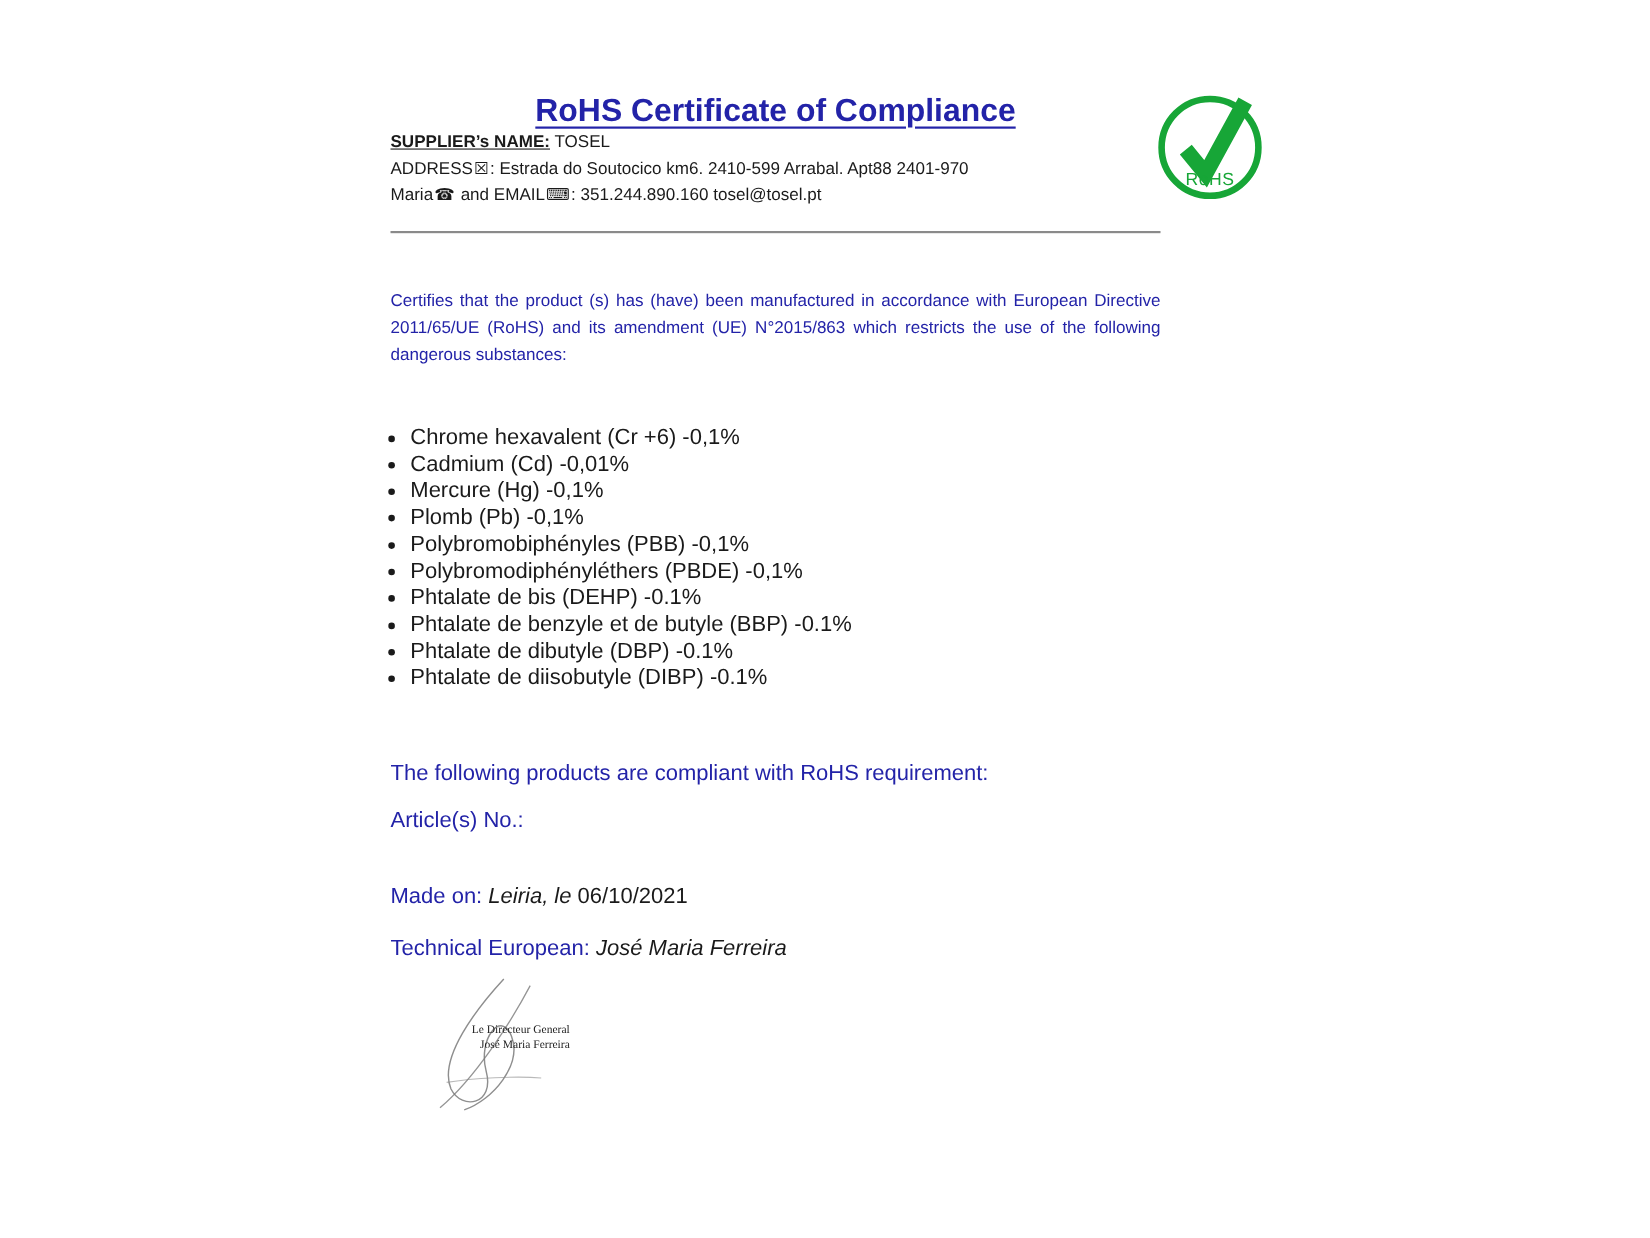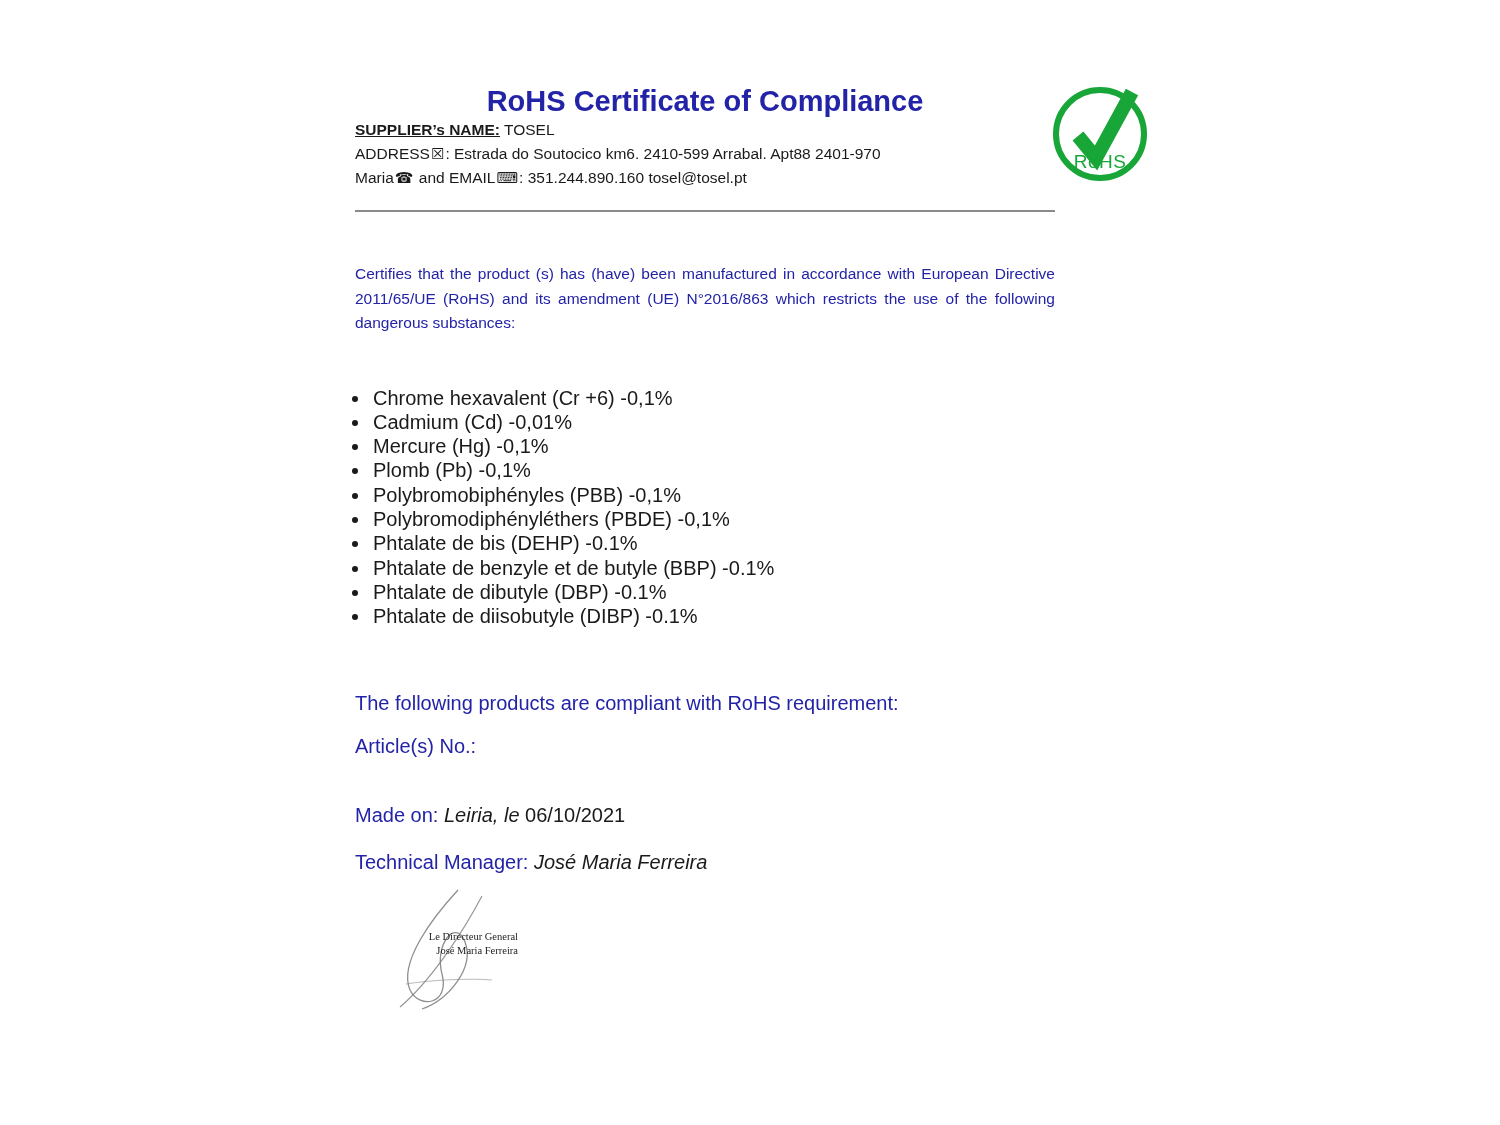--- a/index.html
+++ b/index.html
@@ -21,20 +21,21 @@
     left: 355px;
     top: 85px;
     width: 700px;
   }
   .title {
     margin: 0;
     font-size: 29px;
     font-weight: bold;
     text-align: center;
     color: #2323a8;
+    text-decoration: underline;
     text-underline-offset: 5px;
     text-decoration-thickness: 2px;
   }
   .supplier-block {
     font-size: 15.5px;
     line-height: 24px;
   }
   .bold-u {
     font-weight: bold;
     text-decoration: underline;
@@ -117,21 +118,21 @@
     position: absolute;
     left: 0; top: 0;
   }
   .logo-label {
     position: absolute;
     left: 0;
     bottom: 9px;
     width: 100%;
     text-align: center;
     color: #17a637;
-    font-size: 19px;
+    font-size: 16px;
     font-weight: 500;
     letter-spacing: 0.5px;
   }
 </style>
 </head>
 <body>
 
 <div class="page">
 
   <div class="logo-badge">
@@ -153,21 +154,21 @@
       <p style="margin:0">
         <span>ADDRESS</span><span class="glyph">☒</span><span>: Estrada do Soutocico km6. 2410-599 Arrabal. Apt88 2401-970</span>
       </p>
       <p style="margin:0">
         <span>Maria</span><span class="glyph">☎</span><span> and EMAIL</span><span class="glyph">⌨</span><span>: 351.244.890.160 tosel@tosel.pt</span>
       </p>
     </div>
 
     <hr class="divider">
 
-    <p class="cert-paragraph">Certifies that the product (s) has (have) been manufactured in accordance with European Directive 2011/65/UE (RoHS) and its amendment (UE) N°2016/863 which restricts the use of the following dangerous substances:</p>
+    <p class="cert-paragraph">Certifies that the product (s) has (have) been manufactured in accordance with European Directive 2011/65/UE (RoHS) and its amendment (UE) N°2015/863 which restricts the use of the following dangerous substances:</p>
 
     <ul class="substances-list">
       <li>Chrome hexavalent (Cr +6) -0,1%</li>
       <li>Cadmium (Cd) -0,01%</li>
       <li>Mercure (Hg) -0,1%</li>
       <li>Plomb (Pb) -0,1%</li>
       <li>Polybromobiphényles (PBB) -0,1%</li>
       <li>Polybromodiphényléthers (PBDE) -0,1%</li>
       <li>Phtalate de bis (DEHP) -0.1%</li>
       <li>Phtalate de benzyle et de butyle (BBP) -0.1%</li>
@@ -177,21 +178,21 @@
 
     <p class="blue-line compliance-line">The following products are compliant with RoHS requirement:</p>
 
     <p class="blue-line articles-line">Article(s) No.:</p>
 
     <p class="blue-line made-on-line">
       <span class="label-bold">Made on:</span><span class="italic-black"> Leiria, le </span><span class="plain-black">06/10/2021</span>
     </p>
 
     <p class="blue-line manager-line">
-      <span class="label-bold">Technical Manager:</span><span class="italic-black"> José Maria Ferreira</span>
+      <span class="label-bold">Technical European:</span><span class="italic-black"> José Maria Ferreira</span>
     </p>
 
     <div class="signature-block">
       <svg class="signature-svg" width="180" height="125" viewBox="0 0 180 125">
         <path d="M98,2 C74,28 38,74 50,102 C60,122 90,116 82,86 C74,56 96,30 105,54 C115,80 88,112 62,121" fill="none" stroke="#7a7a7a" stroke-width="1.3" opacity="0.85"></path>
         <path d="M122,8 C104,42 72,92 40,119" fill="none" stroke="#7a7a7a" stroke-width="1.2" opacity="0.8"></path>
         <path d="M46,96 C70,92 110,90 132,92" fill="none" stroke="#8a8a8a" stroke-width="1" opacity="0.6"></path>
       </svg>
       <div class="signature-text">
         <div>Le Directeur General</div>

